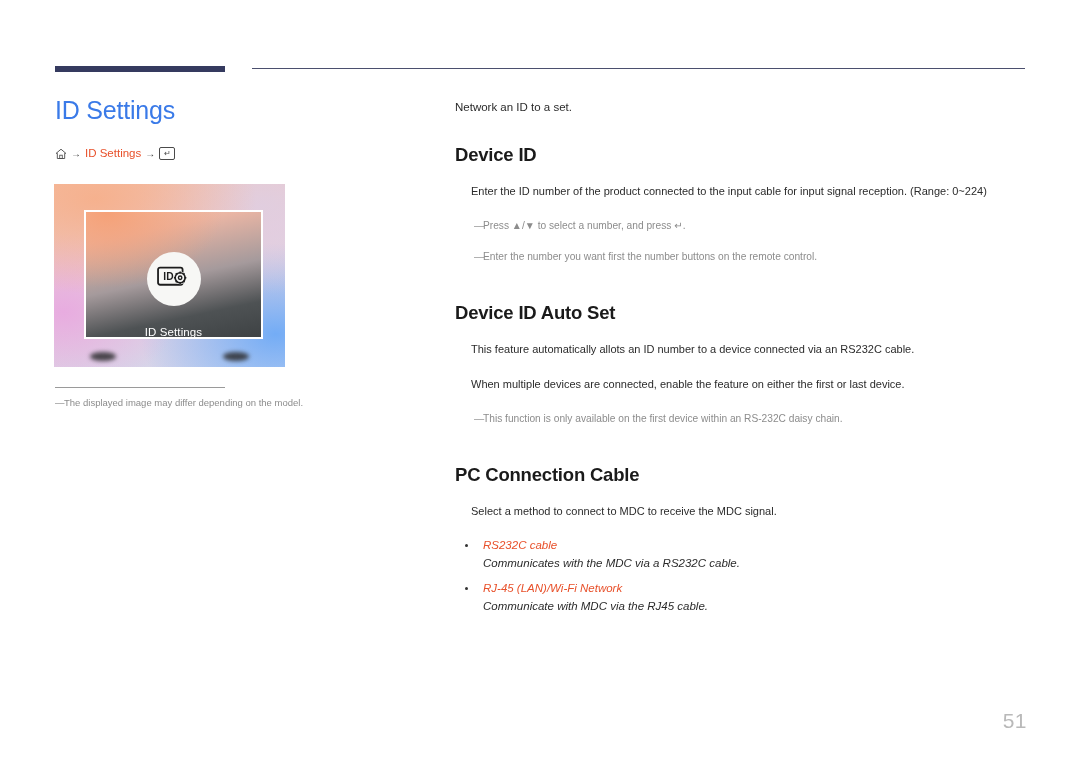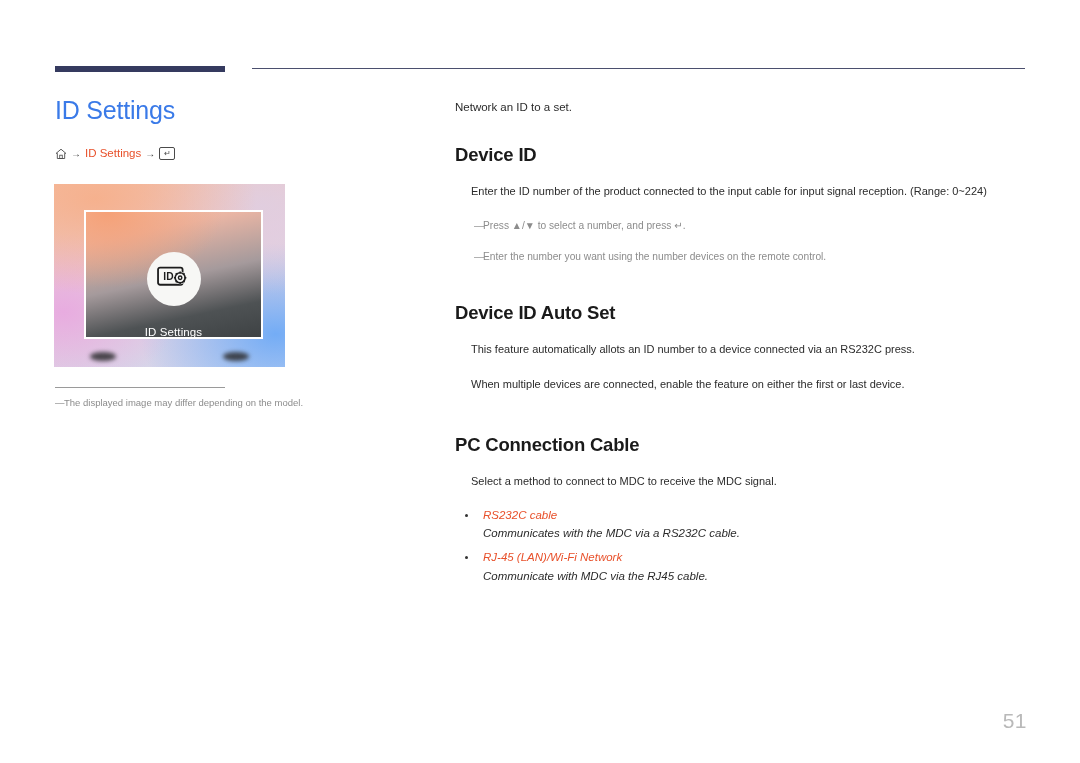--- a/index.html
+++ b/index.html
@@ -328,29 +328,30 @@
 </div>
 
 <div class="right-col">
 
   <p class="lead">Network an ID to a set.</p>
 
   <section>
     <h2 class="section">Device ID</h2>
     <p class="body-line">Enter the ID number of the product connected to the input cable for input signal reception. (Range: 0~224)</p>
     <p class="note-line"><span class="dash">―</span><span>Press ▲/▼ to select a number, and press ↵.</span></p>
-    <p class="note-line"><span class="dash">―</span><span>Enter the number you want using the number devices on the remote control.</span></p>
+    <p class="note-line"><span class="dash">―</span><span>Enter the number you want first the number buttons on the remote control.</span></p>
   </section>
 
   <div class="gap-lg"></div>
 
   <section>
     <h2 class="section">Device ID Auto Set</h2>
-    <p class="body-line">This feature automatically allots an ID number to a device connected via an RS232C press.</p>
+    <p class="body-line">This feature automatically allots an ID number to a device connected via an RS232C cable.</p>
     <p class="body-line">When multiple devices are connected, enable the feature on either the first or last device.</p>
+    <p class="note-line"><span class="dash">―</span><span>This function is only available on the first device within an RS-232C daisy chain.</span></p>
   </section>
 
   <div class="gap-lg"></div>
 
   <section>
     <h2 class="section">PC Connection Cable</h2>
     <p class="body-line">Select a method to connect to MDC to receive the MDC signal.</p>
     <ul class="bullets">
       <li>
         <div class="bullet-title">RS232C cable</div>

